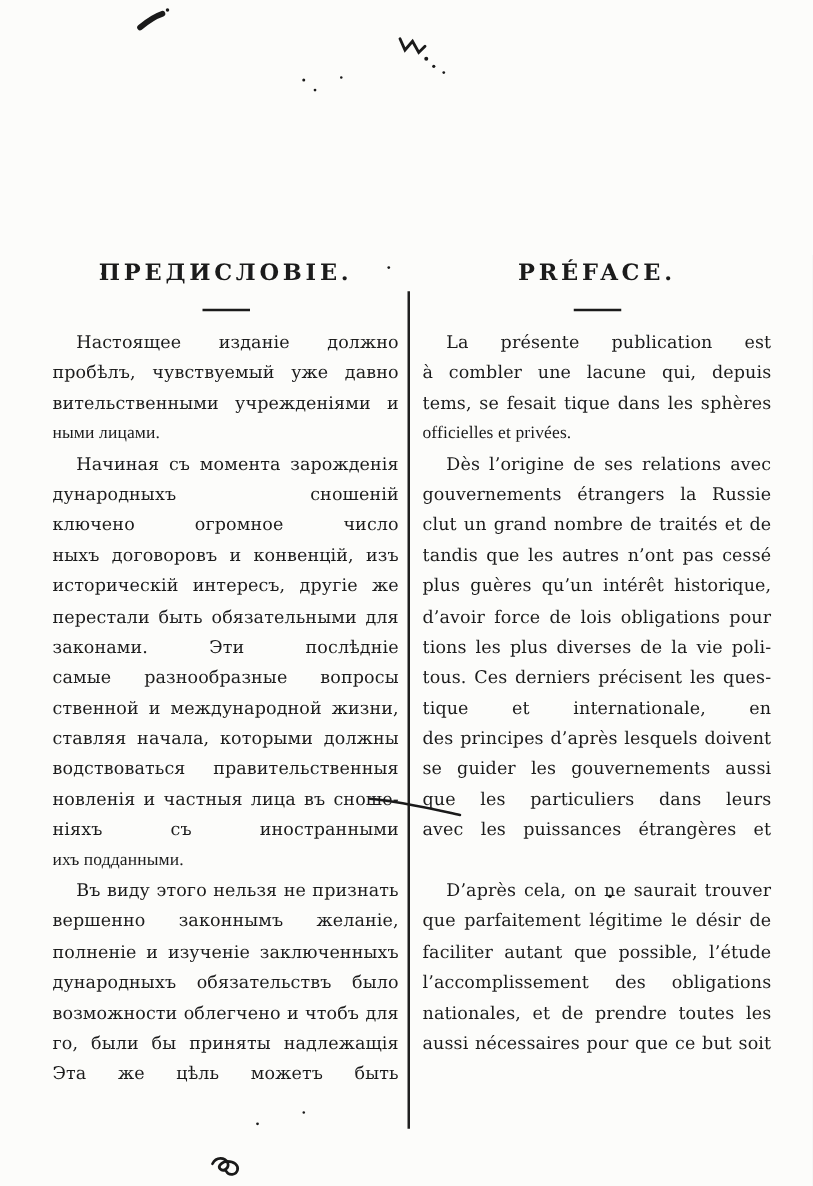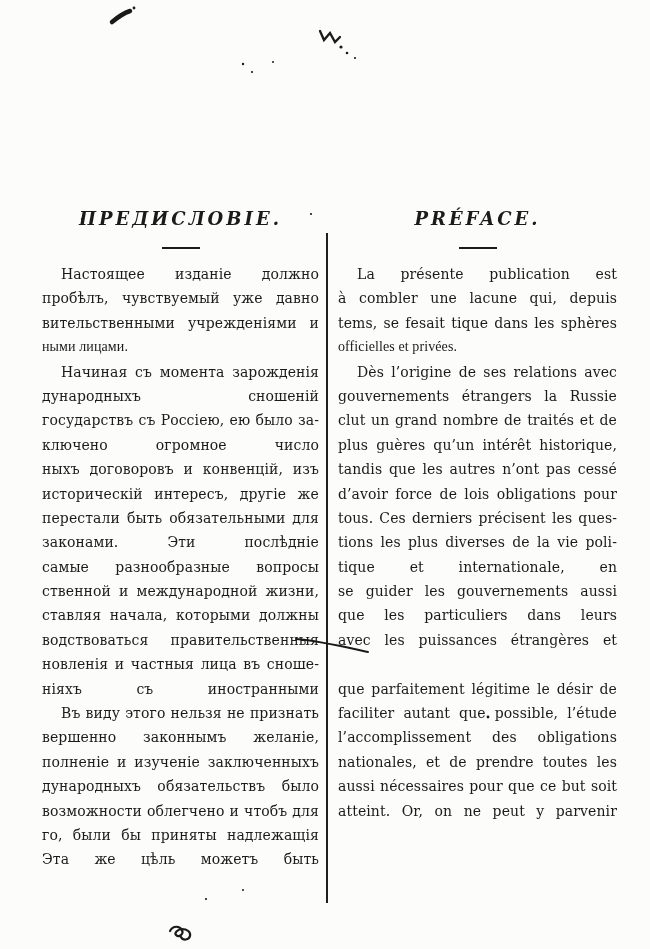--- a/index.html
+++ b/index.html
@@ -23,21 +23,20 @@
   .column.right { left: 338px; width: 279px; }
 
   .col-header {
     margin: 0;
     text-align: center;
     font-size: 18px;
     line-height: 26px;
     font-weight: 700;
     letter-spacing: 3px;
     white-space: nowrap;
-    font-style: italic;
   }
   .header-rule {
     width: 38px;
     height: 2px;
     background: #1b1b1b;
     margin: 15px auto 0 auto;
   }
   .col-body {
     margin-top: 13px;
     font-size: 14px;
@@ -84,32 +83,32 @@
     <div class="col-body">
         <div class="para">
           <div class="line indent">Настоящее изданіе должно восполнить</div>
           <div class="line">пробѣлъ, чувствуемый уже давно пра-</div>
           <div class="line">вительственными учрежденіями и част-</div>
           <div class="line last-left">ными лицами.</div>
         </div>
         <div class="para">
           <div class="line indent">Начиная съ момента зарожденія меж-</div>
           <div class="line">дународныхъ сношеній иностранныхъ</div>
-          <div class="line">государствъ съ Россіею, ею было за-</div>
           <div class="line">ключено огромное число международ-</div>
           <div class="line">ныхъ договоровъ и конвенцій, изъ ко-</div>
           <div class="line">историческій интересъ, другіе же не</div>
           <div class="line">перестали быть обязательными для всѣхъ</div>
           <div class="line">законами. Эти послѣдніе опредѣляютъ</div>
           <div class="line">самые разнообразные вопросы государ-</div>
           <div class="line">ственной и международной жизни, вы-</div>
           <div class="line">ставляя начала, которыми должны руко-</div>
           <div class="line">водствоваться правительственныя уста-</div>
           <div class="line">новленія и частныя лица въ сноше-</div>
           <div class="line">ніяхъ съ иностранными государствами и</div>
+          <div class="line last-left">ихъ подданными.</div>
         </div>
         <div class="para">
           <div class="line indent">Въ виду этого нельзя не признать со-</div>
           <div class="line">вершенно законнымъ желаніе, чтобъ ис-</div>
           <div class="line">полненіе и изученіе заключенныхъ меж-</div>
           <div class="line">дународныхъ обязательствъ было бы по</div>
           <div class="line">возможности облегчено и чтобъ для это-</div>
           <div class="line">го, были бы приняты надлежащія мѣры.</div>
           <div class="line">Эта же цѣль можетъ быть достигнута</div>
         </div>
@@ -125,37 +124,38 @@
         <div class="para">
           <div class="line indent">La présente publication est destinée</div>
           <div class="line">à combler une lacune qui, depuis long-</div>
           <div class="line">tems, se fesait tique dans les sphères</div>
           <div class="line last-left">officielles et privées.</div>
         </div>
         <div class="para">
           <div class="line indent">Dès l’origine de ses relations avec les</div>
           <div class="line">gouvernements étrangers la Russie con-</div>
           <div class="line">clut un grand nombre de traités et de</div>
+          <div class="line">tandis que les autres n’ont pas cessé</div>
           <div class="line">plus guères qu’un intérêt historique,</div>
-          <div class="line">tandis que les autres n’ont pas cessé</div>
           <div class="line">d’avoir force de lois obligations pour</div>
+          <div class="line">tions les plus diverses de la vie poli-</div>
           <div class="line">tous. Ces derniers précisent les ques-</div>
-          <div class="line">tions les plus diverses de la vie poli-</div>
           <div class="line">tique et internationale, en возможности</div>
+          <div class="line">des principes d’après lesquels doivent</div>
           <div class="line">se guider les gouvernements aussi bien</div>
           <div class="line">que les particuliers dans leurs relations</div>
           <div class="line">avec les puissances étrangères et leurs</div>
         </div>
         <div class="para gap-before">
+          <div class="line indent">D’après cela, on ne saurait trouver</div>
           <div class="line">que parfaitement légitime le désir de</div>
           <div class="line">faciliter autant que possible, l’étude et</div>
           <div class="line">l’accomplissement des obligations inter-</div>
           <div class="line">nationales, et de prendre toutes les me-</div>
           <div class="line">aussi nécessaires pour que ce but soit</div>
-          <div class="line">atteint. Or, on ne peut y parvenir</div>
         </div>
       </div>
   </div>
 
   <svg class="artifacts" width="650" height="949" viewBox="0 0 650 949">
     <g stroke="#1a1a1a" fill="#1a1a1a">
 
       <path d="M112,22 C118,17 124,13 130,11" fill="none" stroke-width="4.5" stroke-linecap="round"></path>
       <circle cx="134" cy="8" r="1.4" stroke="none"></circle>
 

